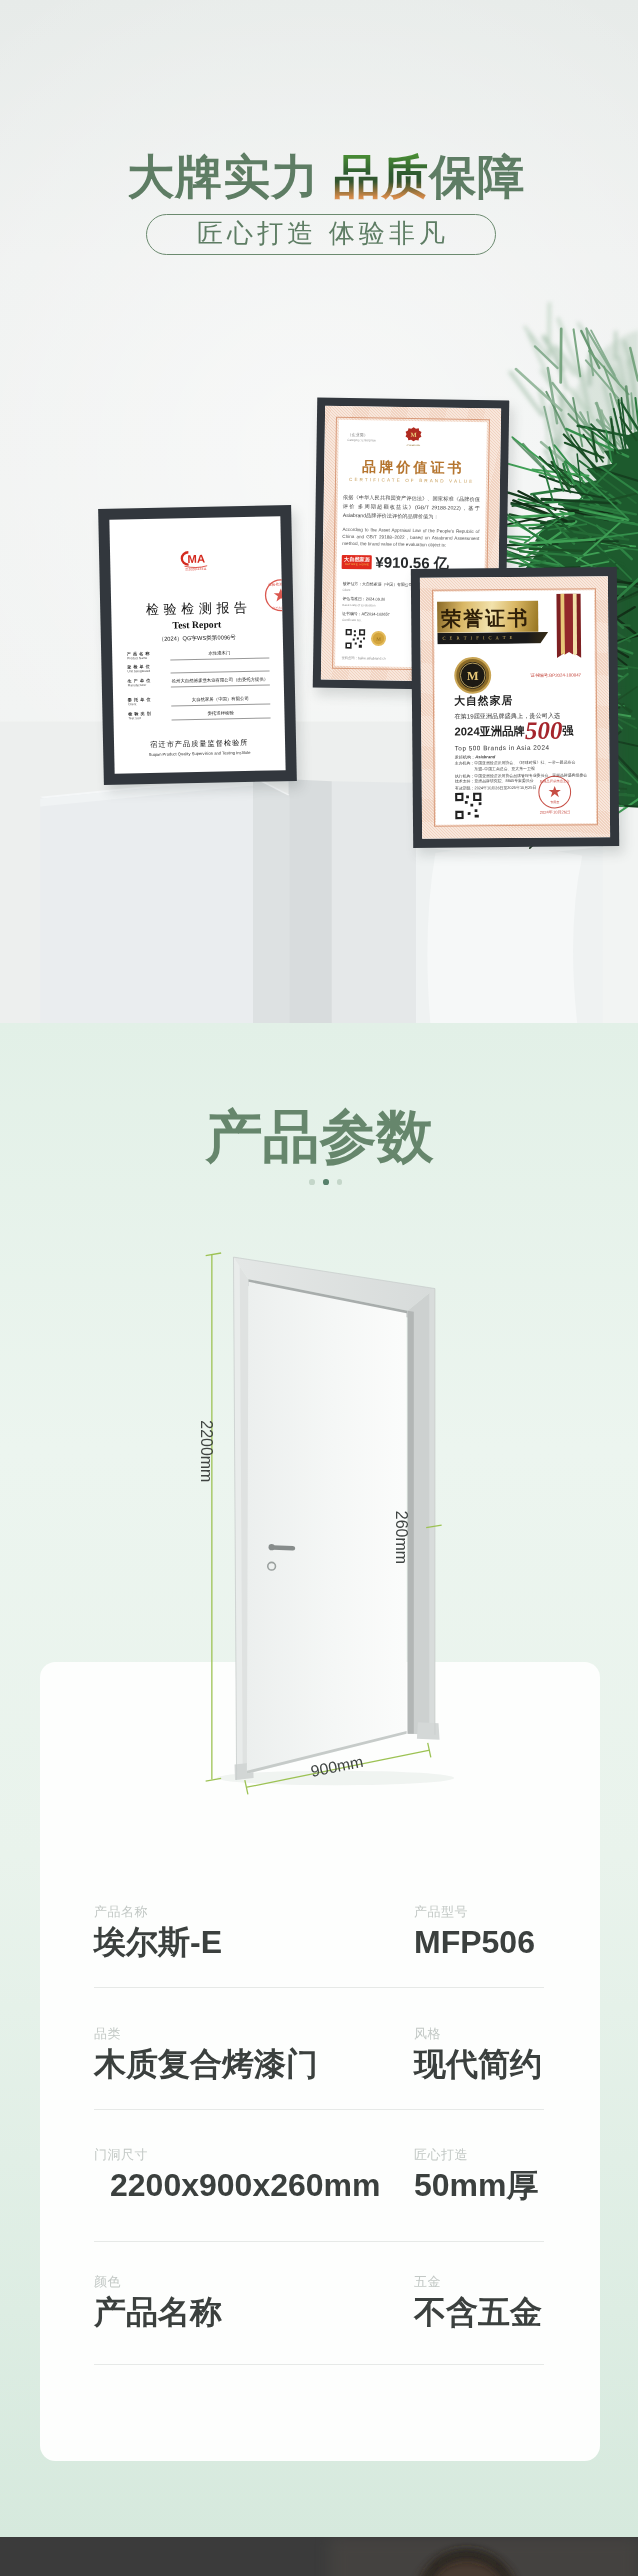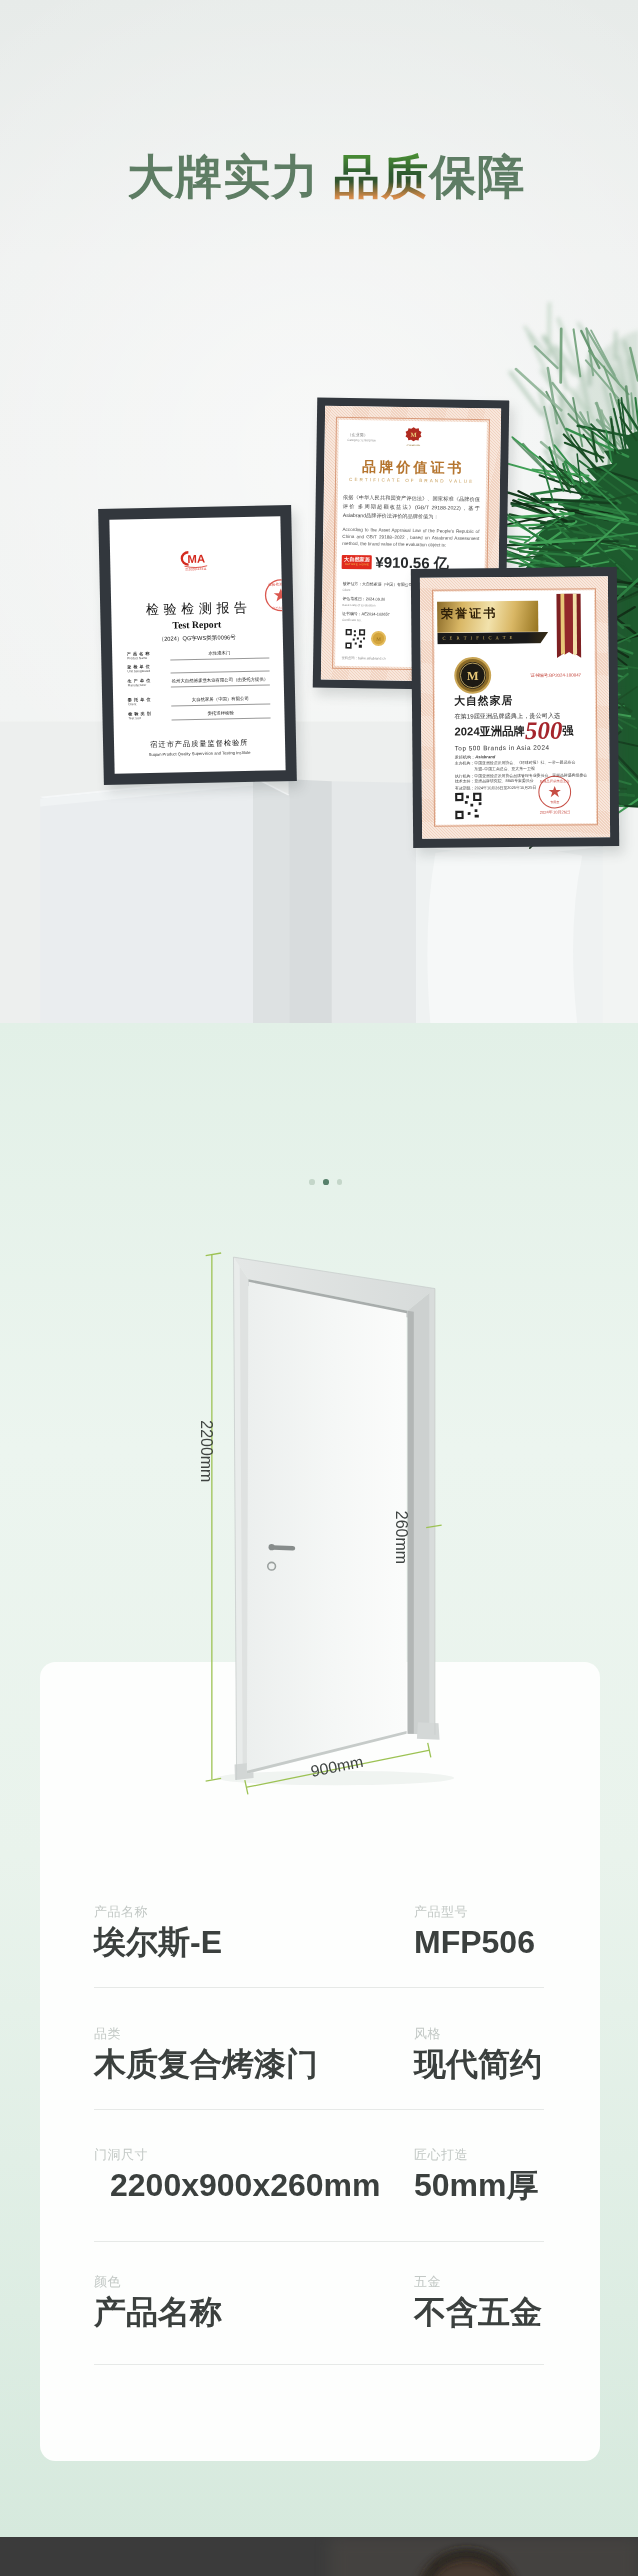--- a/index.html
+++ b/index.html
@@ -50,20 +50,21 @@
   #service{position:absolute;left:0;top:2537px;width:639px;height:684px;background:#3B3B3B;overflow:hidden;}
 </style>
 </head>
 <body>
 <div id="page">
 
   <div id="hero">
 
     <h1>大牌实力 <span class="grad">品质</span><span>保障</span></h1>
 
+    <div id="heropill">匠心打造 体验非凡</div>
 
     <svg class="abs" width="639" height="1023" viewBox="0 0 1240 1985" style="left:0;top:0">
 
       <rect x="0" y="1400" width="1240" height="585" fill="#EDEFEE"></rect>
 
       <rect x="1085" y="1552" width="155" height="433" fill="#F2F4F3"></rect>
 
       <polygon points="560,1512 644,1516 644,1985 560,1985" fill="#D8DCDD"></polygon>
 
       <polygon points="644,1516 1085,1524 1085,1985 644,1985" fill="#E5E8E9"></polygon>
@@ -558,21 +559,21 @@
 
   <div class="cert" id="cert3" style="left:412px;top:568px;width:206px;height:279px;transform:rotate(-0.5deg)">
     <div class="paper" style="left:9.3px;top:9.3px;right:9.3px;bottom:9.3px;">
 
       <div class="orn" style="inset:0"></div>
       <div class="orn2" style="inset:13.4px"></div>
       <div class="ornline" style="inset:11.3px"></div>
 
       <div class="cc" style="left:16.5px;top:24px;width:101px;height:31px;background:linear-gradient(100deg,#8A6A28 0%,#D9B765 25%,#F2E2AC 52%,#D9B765 74%,#96741F 100%)"></div>
 
-      <div class="cc" style="left:20.6px;top:28px;width:98px;font-size:12px;font-weight:bold;color:#2E1F08;font-family:'Liberation Serif',serif;letter-spacing:2.1px">荣誉证书</div>
+      <div class="cc" style="left:20.6px;top:28px;width:98px;font-size:20px;font-weight:bold;color:#2E1F08;font-family:'Liberation Serif',serif;letter-spacing:2.1px">荣誉证书</div>
 
       <div class="cc" style="left:16.5px;top:55px;width:111px;height:11.3px;background:linear-gradient(100deg,#1A1A1A 80%,#3A2F16 100%);clip-path:polygon(0 0,100% 0,93% 100%,0 100%)">
         <div style="font-size:4.6px;color:#D8B96A;letter-spacing:1.5px;margin:3.1px 0 0 5.2px;font-family:'Liberation Serif',serif">C E R T I F I C A T E</div>
       </div>
 
       <svg class="cc" style="left:135px;top:16.5px" width="27" height="73" viewBox="0 0 52 145">
         <polygon points="2,0 50,0 50,128 26,112 2,128" fill="#7E2022"></polygon>
         <polygon points="10,0 18,0 18,122 14,119 10,122" fill="#E8C878"></polygon>
         <polygon points="34,0 42,0 42,120 38,123 34,120" fill="#F2DFA8"></polygon>
         <polygon points="18,0 34,0 34,121 26,116 18,121" fill="#93282B"></polygon>
@@ -675,20 +676,21 @@
         <circle cx="35" cy="35" r="30" fill="none" stroke="#D43A30" stroke-width="2.5"></circle>
         <path d="M35,22 L39,31 L49,31 L41,37 L44,47 L35,41 L26,47 L29,37 L21,31 L31,31 Z" fill="#D43A30"></path>
         <text x="35" y="16" font-size="7" fill="#D43A30" text-anchor="middle">检验检测专用章</text>
         <text x="35" y="62" font-size="6" fill="#D43A30" text-anchor="middle">宿迁市质检所</text>
       </svg>
     </div>
   </div>
 
   <div id="params">
 
+    <h2>产品参数</h2>
 
     <div id="pdots"><span></span><span class="on"></span><span></span></div>
 
     <div id="pcard"></div>
   </div>
 
   <svg id="door" class="abs" width="289" height="577" viewBox="0 0 560 1120" style="left:191px;top:1236px">
       <defs>
         <linearGradient id="leafg" x1="0" y1="0" x2="1" y2="0">
           <stop offset="0" stop-color="#ECEFEE"></stop>

